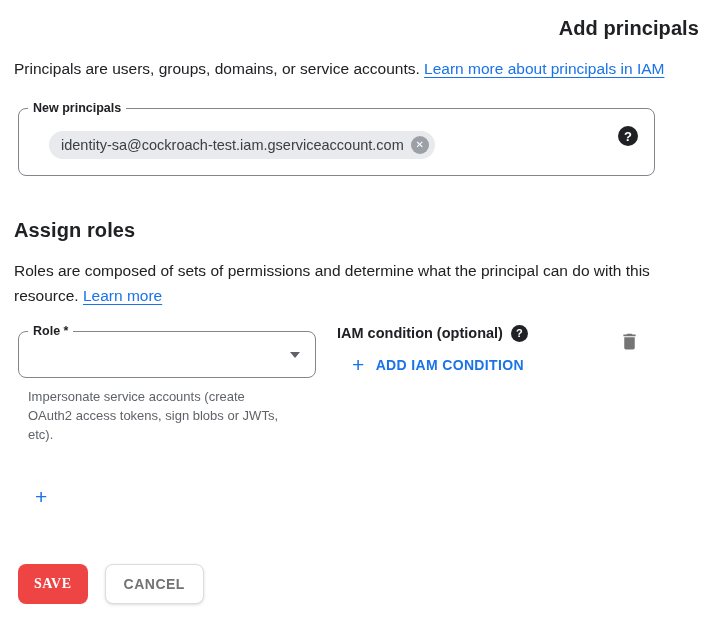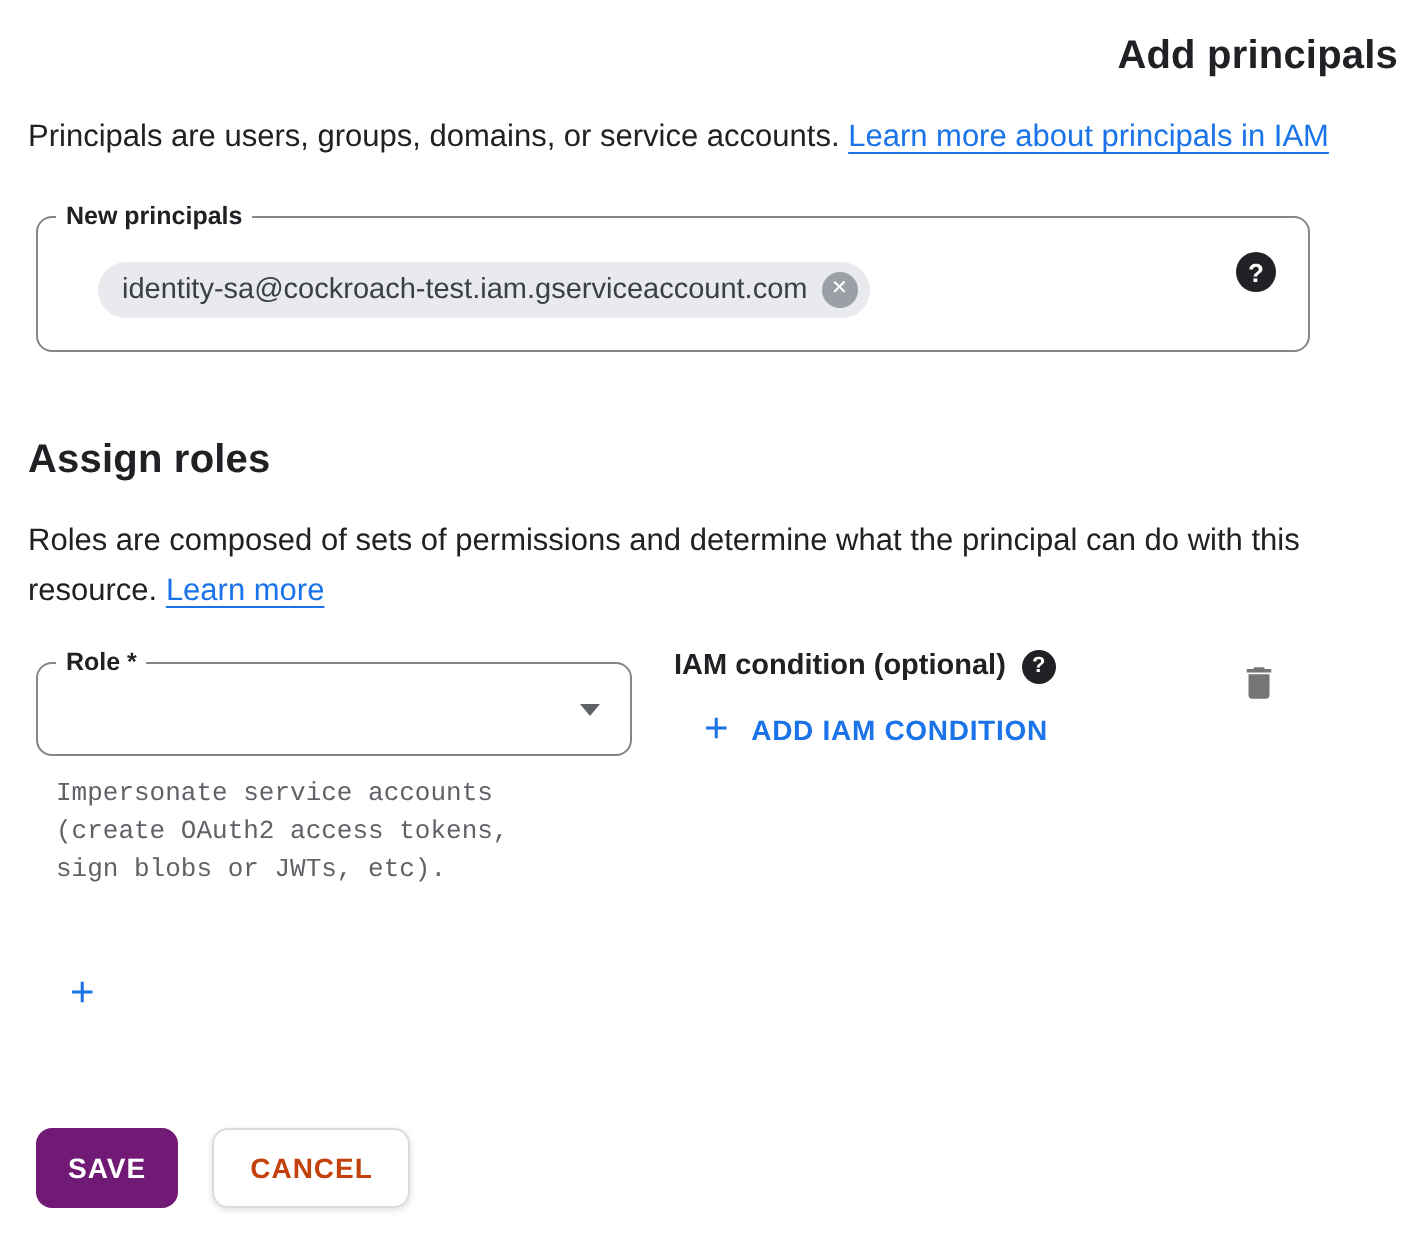--- a/index.html
+++ b/index.html
@@ -71,21 +71,21 @@
   .role-value { font-size: 15px; color: #202124; }
   .dropdown-arrow {
     position: absolute; right: 15px; top: 20px;
     width: 0; height: 0;
     border-left: 5.5px solid transparent;
     border-right: 5.5px solid transparent;
     border-top: 6.5px solid #5f6368;
   }
   .role-helper {
     margin: 9px 0 0 10px; width: 252px;
-    font-size: 13px; line-height: 19px; color: #5f6368; font-family: Liberation Mono, monospace;
+    font-size: 13px; line-height: 19px; color: #5f6368;
   }
 
   .condition-col { position: absolute; left: 323px; top: 1px; }
   .condition-label-row { display: flex; align-items: center; }
   .condition-label { font-size: 14.5px; font-weight: 700; color: #202124; }
   .text-button {
     display: inline-flex; align-items: center;
     color: #1a73e8; font-weight: 700; font-size: 14px; letter-spacing: 0.35px;
     background: none; border: none; padding: 0; cursor: pointer;
     font-family: "Liberation Sans", "DejaVu Sans", sans-serif;
@@ -101,23 +101,23 @@
 
   .add-role { margin: 45px 0 0 21px; }
 
   .actions { display: flex; align-items: center; margin: 55px 0 0 4px; }
   .btn {
     height: 40px; border-radius: 8px;
     font-size: 14px; font-weight: 700; letter-spacing: 0.5px;
     cursor: pointer;
     font-family: "Liberation Sans", "DejaVu Sans", sans-serif;
   }
-  .btn-primary { background: #701a75; color: #ffffff; border: none; padding: 0 16px; }
+  .btn-primary { background: #ef4444; color: #ffffff; border: none; padding: 0 16px; font-family: Liberation Serif, serif; }
   .btn-secondary {
-    background: #ffffff; color: #c2410c;
+    background: #ffffff; color: #737373;
     border: 1px solid #dadce0; padding: 0 18px; margin-left: 17px;
     box-shadow: 0 1px 3px rgba(60,64,67,0.18);
   }
 </style>
 </head>
 <body>
 
 <div class="page">
 
   <h1 class="page-title">Add principals</h1>

